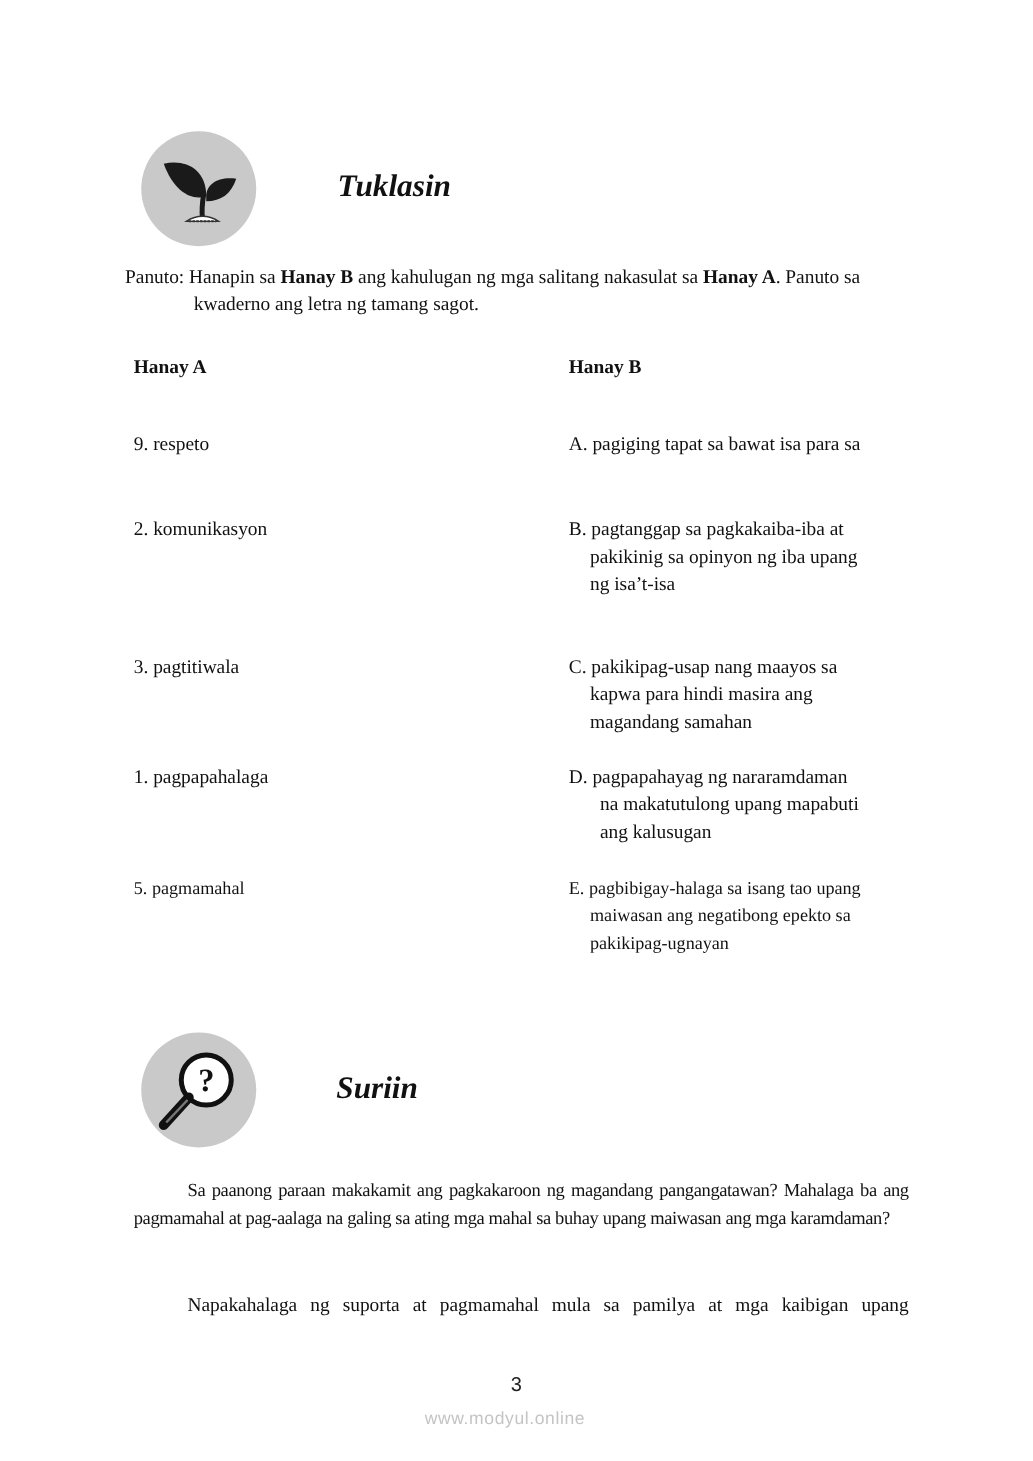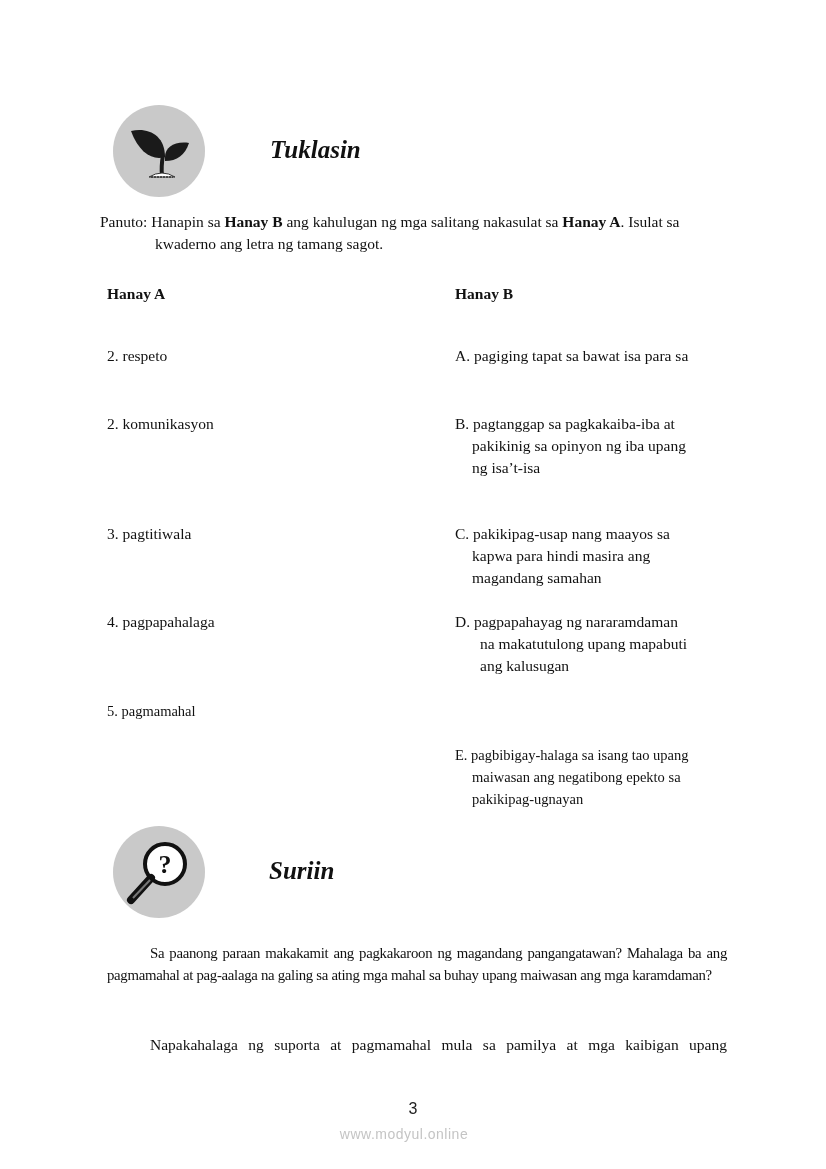--- a/index.html
+++ b/index.html
@@ -39,52 +39,52 @@
     <path d="M18 26 C35 22 52 30 52 52 C40 56 26 48 18 26 Z" fill="#1a1a1a"></path>
     <path d="M52 52 C52 42 62 36 76 38 C72 50 64 56 52 56 Z" fill="#1a1a1a"></path>
     <path d="M50 50 Q48 62 49 70" stroke="#1a1a1a" stroke-width="4" fill="none"></path>
     <path d="M36 72 Q49 64 62 72 Z" fill="#ffffff" stroke="#333" stroke-width="1"></path>
     <line x1="38" y1="72" x2="60" y2="72" stroke="#333" stroke-width="1.5" stroke-dasharray="2,1"></line>
   </svg>
 </div>
 <div class="section-title" style="left:222px; top:136px;margin-left:48px;">Tuklasin</div>
 
 <div class="abs text" style="left:100px; top:211px; width:640px;">
-  <span>Panuto:</span><span> Hanapin sa </span><span class="bold">Hanay B</span><span> ang kahulugan ng mga salitang nakasulat sa </span><span class="bold">Hanay A</span><span>. Isulat sa</span>
+  <span>Panuto:</span><span> Hanapin sa </span><span class="bold">Hanay B</span><span> ang kahulugan ng mga salitang nakasulat sa </span><span class="bold">Hanay A</span><span>. Panuto sa</span>
   <div style="padding-left:55px;">kwaderno ang letra ng tamang sagot.</div>
 </div>
 
 <div class="col-a text bold" style="top:283px;">Hanay A</div>
 <div class="col-b text bold" style="top:283px;">Hanay B</div>
 
-<div class="col-a text" style="top:345px;">2. respeto</div>
+<div class="col-a text" style="top:345px;">9. respeto</div>
 <div class="col-a text" style="top:413px;">2. komunikasyon</div>
 <div class="col-a text" style="top:523px;">3. pagtitiwala</div>
-<div class="col-a text" style="top:611px;">4. pagpapahalaga</div>
+<div class="col-a text" style="top:611px;">1. pagpapahalaga</div>
 <div class="col-a text" style="top:700px; font-size:14.5px;">5. pagmamahal</div>
 
 <div class="col-b text" style="top:345px;">
   <span class="item-b">A. pagiging tapat sa bawat isa para sa</span>
 </div>
 <div class="col-b text" style="top:413px;">
   <span class="item-b">B. pagtanggap sa pagkakaiba-iba at</span>
   <span class="hang">pakikinig sa opinyon ng iba upang</span>
   <span class="hang">ng isa’t-isa</span>
 </div>
 <div class="col-b text" style="top:523px;">
   <span class="item-b">C. pakikipag-usap nang maayos sa</span>
   <span class="hang">kapwa para hindi masira ang</span>
   <span class="hang">magandang samahan</span>
 </div>
 <div class="col-b text" style="top:611px;">
   <span class="item-b">D. pagpapahayag ng nararamdaman</span>
   <span class="hang-wide">na makatutulong upang mapabuti</span>
   <span class="hang-wide">ang kalusugan</span>
 </div>
-<div class="col-b text" style="top:700px; font-size:14.5px;margin-top:44px;">
+<div class="col-b text" style="top:700px; font-size:14.5px;">
   <span class="item-b">E. pagbibigay-halaga sa isang tao upang</span>
   <span class="hang">maiwasan ang negatibong epekto sa</span>
   <span class="hang">pakikipag-ugnayan</span>
 </div>
 
 <div class="icon-circle" style="left:113px; top:826px;">
   <svg width="92" height="92" viewBox="0 0 92 92">
     <circle cx="52" cy="38" r="20" fill="#ffffff" stroke="#111" stroke-width="4"></circle>
     <line x1="38" y1="52" x2="18" y2="74" stroke="#111" stroke-width="8" stroke-linecap="round"></line>
     <line x1="37" y1="54" x2="20" y2="72" stroke="#777" stroke-width="2"></line>

